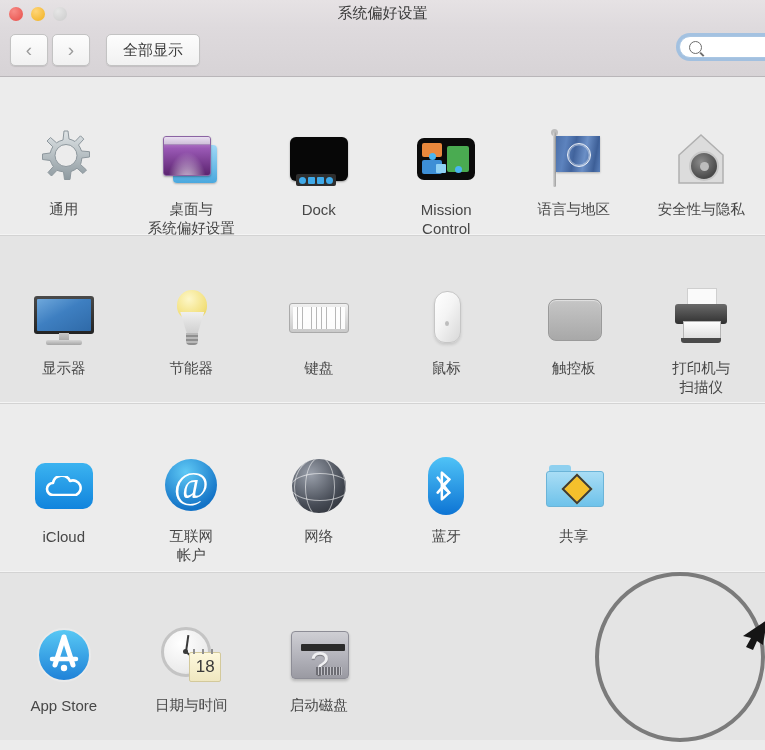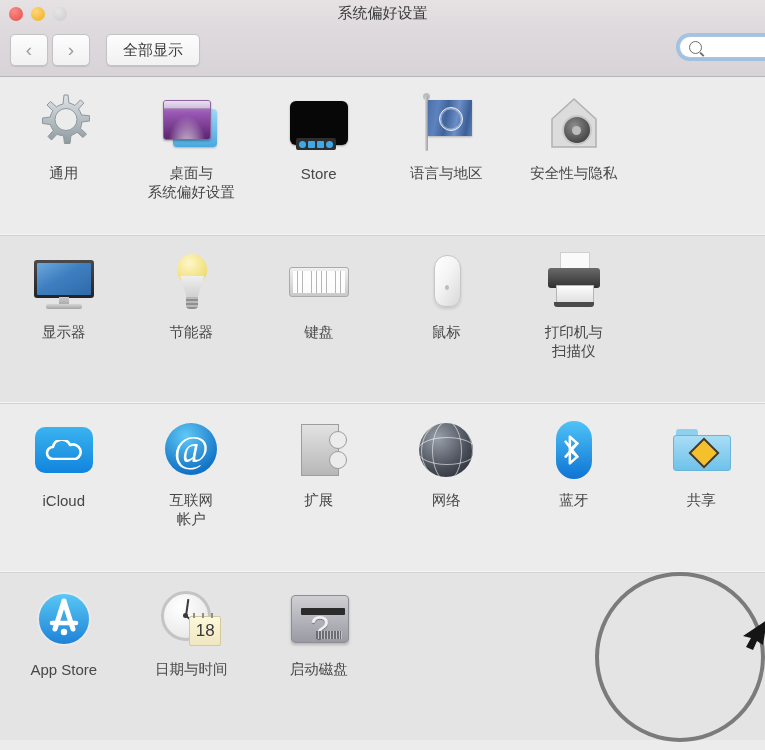--- a/index.html
+++ b/index.html
@@ -121,20 +121,21 @@
   .row.r4 { height: 167px; border-bottom: none; box-shadow: none; }
 
   .cell {
     display: flex;
     flex-direction: column;
     align-items: center;
     justify-content: flex-start;
     padding-top: 14px;
     cursor: default;
     user-select: none;
+    margin-top: 36px;
   }
   .ico {
     width: 64px; height: 64px;
     position: relative;
     margin-bottom: 9px;
     flex: none;
   }
   .lbl {
     font-size: 14.5px;
     line-height: 19px;
@@ -622,23 +623,37 @@
       <div class="cell">
         <div class="ico i-dock">
           <div class="screen"></div>
           <div class="strip">
             <span class="d c"></span>
               <span class="d s"></span>
               <span class="d s"></span>
               <span class="d c"></span>
           </div>
         </div>
-        <div class="lbl latin">Store</div>
-      </div>
-
+        <div class="lbl latin">Dock</div>
+      </div>
+
+      <div class="cell">
+        <div class="ico i-mc">
+          <div class="screen">
+            <span class="w w1"></span>
+              <span class="w w2"></span>
+              <span class="w w3"></span>
+            <span class="dot dot1"></span>
+              <span class="dot dot2"></span>
+              <span class="sq"></span>
+          </div>
+        </div>
+        <div class="lbl latin">Mission
+Control</div>
+      </div>
 
       <div class="cell">
         <div class="ico i-flag">
           <div class="knob"></div>
             <div class="pole"></div>
           <div class="cloth">
               <div class="emblem"></div>
             </div>
         </div>
         <div class="lbl">语言与地区</div>
@@ -686,20 +701,26 @@
       </div>
 
       <div class="cell">
         <div class="ico i-mouse">
           <div class="shell"></div>
             <div class="apple"></div>
         </div>
         <div class="lbl">鼠标</div>
       </div>
 
+      <div class="cell">
+        <div class="ico i-tp">
+          <div class="pad"></div>
+        </div>
+        <div class="lbl">触控板</div>
+      </div>
 
       <div class="cell">
         <div class="ico i-pr">
           <div class="paper"></div>
             <div class="body"></div>
             <div class="tray"></div>
             <div class="foot"></div>
         </div>
         <div class="lbl">打印机与
 扫描仪</div>
@@ -718,28 +739,20 @@
       </div>
 
       <div class="cell">
         <div class="ico i-at">
           <div class="circ">@</div>
         </div>
         <div class="lbl">互联网
 帐户</div>
       </div>
 
-      <div class="cell">
-        <div class="ico i-ext">
-          <div class="p"></div>
-            <div class="n1"></div>
-            <div class="n2"></div>
-        </div>
-        <div class="lbl">扩展</div>
-      </div>
 
       <div class="cell">
         <div class="ico i-net">
           <div class="globe">
             <span class="m m1"></span>
               <span class="m m2"></span>
               <span class="m m3"></span>
           </div>
         </div>
         <div class="lbl">网络</div>

